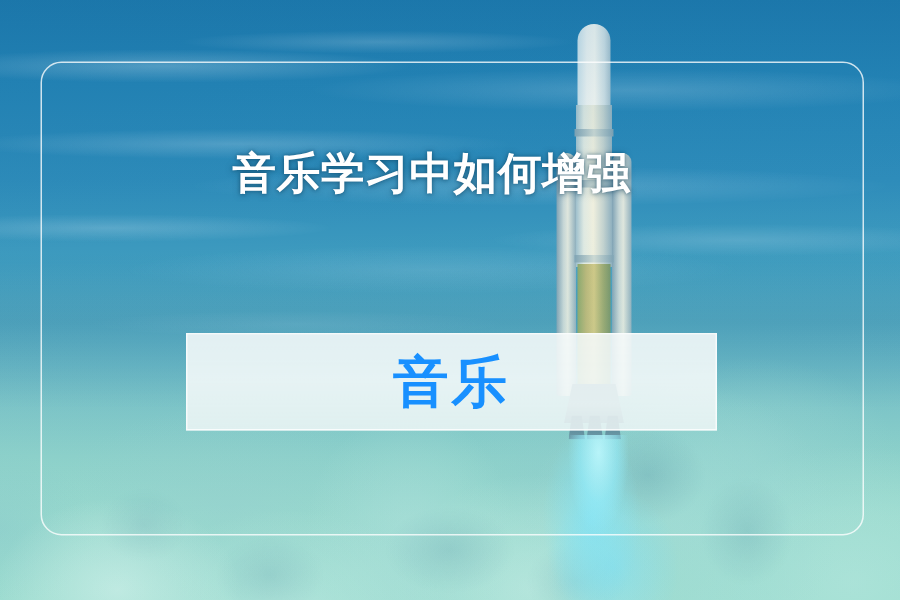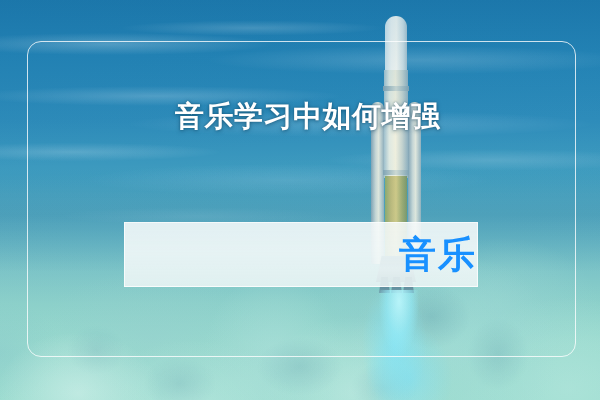--- a/index.html
+++ b/index.html
@@ -193,37 +193,36 @@
     left: 155px;
     top: 96px;
     width: 330px;
     color: #ffffff;
     font-size: 29px;
     font-weight: bold;
     line-height: 40px;
     letter-spacing: .5px;
     text-shadow: 0 1px 4px rgba(10,60,90,.55), 0 0 2px rgba(10,60,90,.45);
     white-space: nowrap;
-    margin-left: 20px;
   }
   .title-line { display: block; }
 
   
   .tag-box {
     position: absolute;
     left: 124px;
     top: 222px;
     width: 354px;
     height: 65px;
     background: linear-gradient(180deg, rgba(246,250,250,.88) 0%, rgba(243,249,249,.90) 50%, rgba(238,246,246,.86) 100%);
     border: 1px solid rgba(255,255,255,.72);
     box-sizing: border-box;
     display: flex;
     align-items: center;
-    justify-content: flex-end;
+    justify-content: center;
   }
   .tag-text {
     color: #1890ff;
     font-size: 37px;
     font-weight: bold;
     letter-spacing: 2px;
     line-height: 1;
   }
 </style>
 </head>

